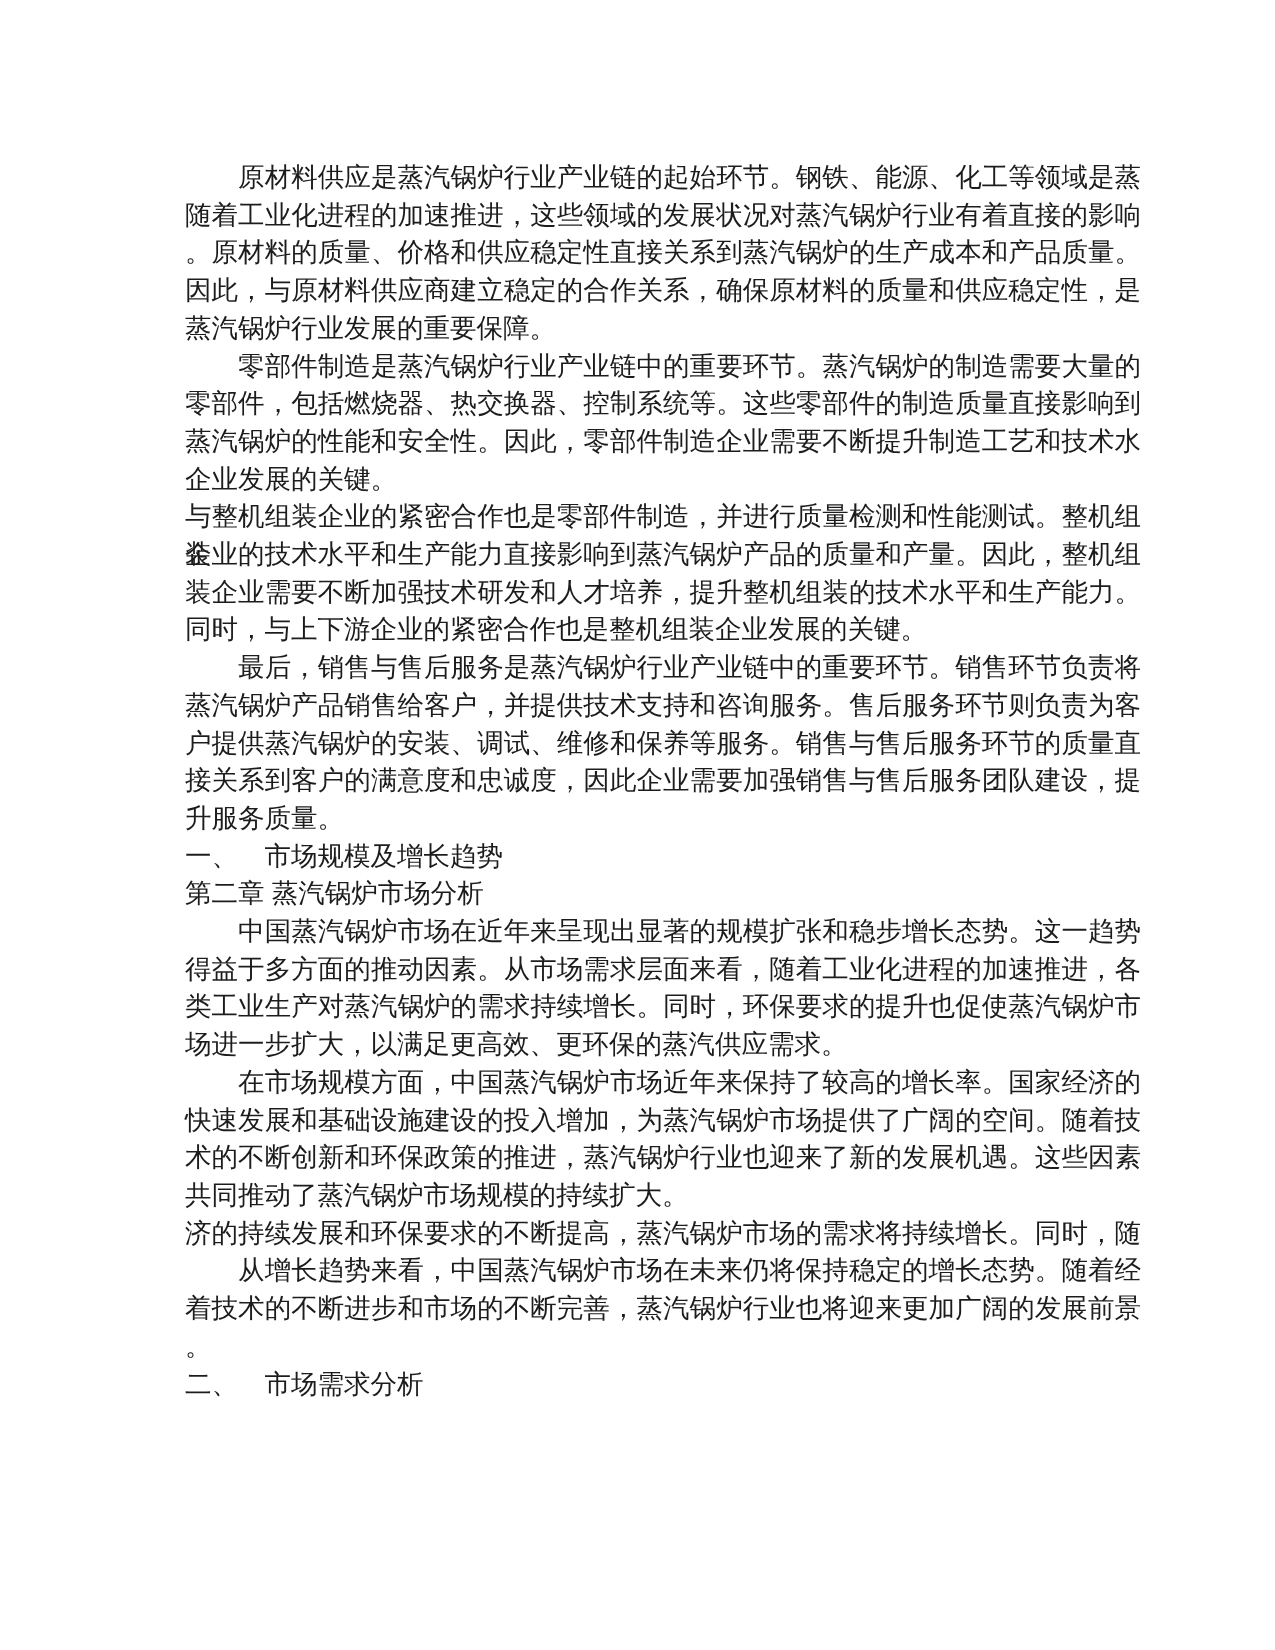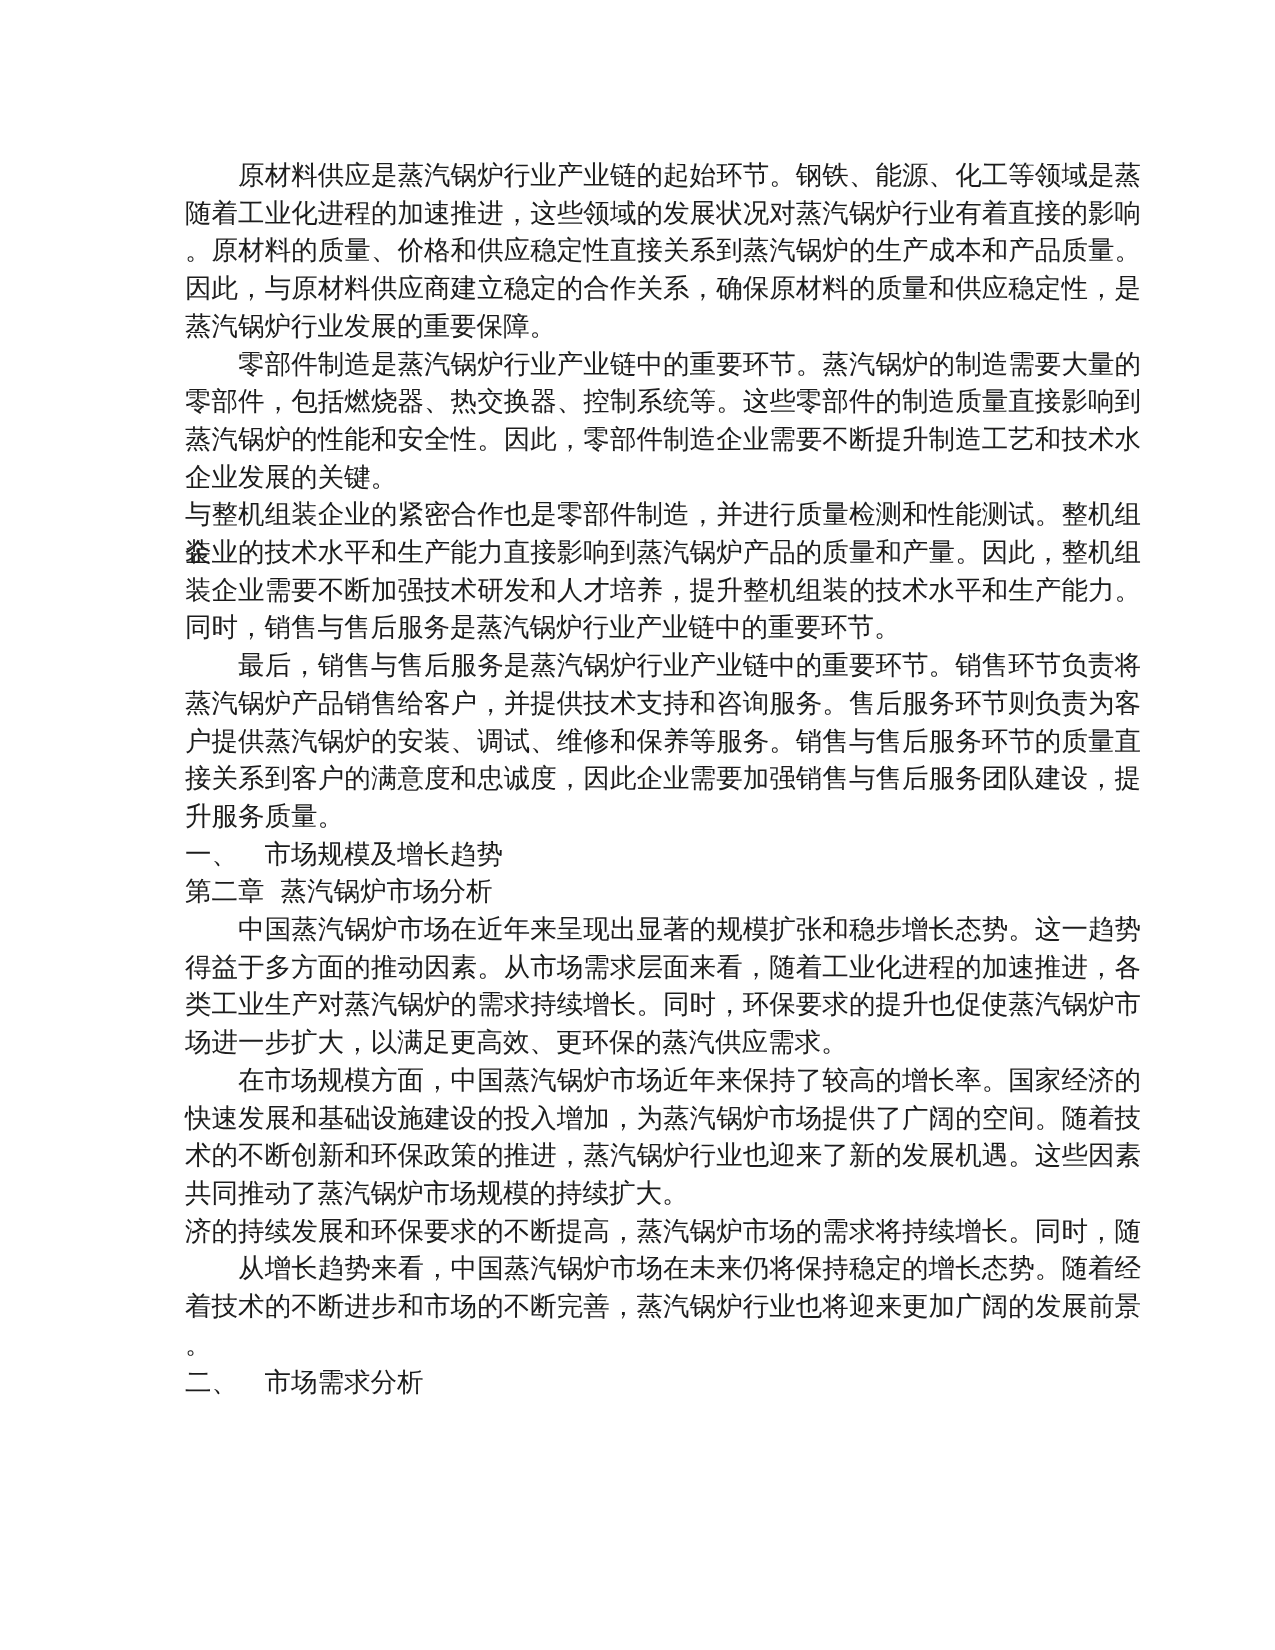--- a/index.html
+++ b/index.html
@@ -6,21 +6,21 @@
     margin: 0;
     padding: 0;
     background: #ffffff;
   }
   .page {
     position: relative;
     width: 1275px;
     height: 1640px;
     background: #ffffff;
     overflow: hidden;
-    font-family: Liberation Mono, monospace;
+    font-family: Liberation Sans, sans-serif;
   }
   .textblock {
     position: absolute;
     left: 185px;
     top: 159px;
     width: 956px;
     color: #1c1c1c;
   }
   .line {
     height: 37.71px;
@@ -47,21 +47,21 @@
       <div class="line fill">。原材料的质量、价格和供应稳定性直接关系到蒸汽锅炉的生产成本和产品质量。</div>
       <div class="line fill">因此，与原材料供应商建立稳定的合作关系，确保原材料的质量和供应稳定性，是</div>
       <div class="line">蒸汽锅炉行业发展的重要保障。</div>
       <div class="line fill">　　零部件制造是蒸汽锅炉行业产业链中的重要环节。蒸汽锅炉的制造需要大量的</div>
       <div class="line fill">零部件，包括燃烧器、热交换器、控制系统等。这些零部件的制造质量直接影响到</div>
       <div class="line fill">蒸汽锅炉的性能和安全性。因此，零部件制造企业需要不断提升制造工艺和技术水</div>
       <div class="line">企业发展的关键。</div>
       <div class="line fill">与整机组装企业的紧密合作也是零部件制造，并进行质量检测和性能测试。整机组装</div>
       <div class="line fill">企业的技术水平和生产能力直接影响到蒸汽锅炉产品的质量和产量。因此，整机组</div>
       <div class="line fill">装企业需要不断加强技术研发和人才培养，提升整机组装的技术水平和生产能力。</div>
-      <div class="line">同时，销售与售后服务是蒸汽锅炉行业产业链中的重要环节。</div>
+      <div class="line">同时，与上下游企业的紧密合作也是整机组装企业发展的关键。</div>
       <div class="line fill">　　最后，销售与售后服务是蒸汽锅炉行业产业链中的重要环节。销售环节负责将</div>
       <div class="line fill">蒸汽锅炉产品销售给客户，并提供技术支持和咨询服务。售后服务环节则负责为客</div>
       <div class="line fill">户提供蒸汽锅炉的安装、调试、维修和保养等服务。销售与售后服务环节的质量直</div>
       <div class="line fill">接关系到客户的满意度和忠诚度，因此企业需要加强销售与售后服务团队建设，提</div>
       <div class="line">升服务质量。</div>
       <div class="line">一、　市场规模及增长趋势</div>
       <div class="line">第二章 蒸汽锅炉市场分析</div>
       <div class="line fill">　　中国蒸汽锅炉市场在近年来呈现出显著的规模扩张和稳步增长态势。这一趋势</div>
       <div class="line fill">得益于多方面的推动因素。从市场需求层面来看，随着工业化进程的加速推进，各</div>
       <div class="line fill">类工业生产对蒸汽锅炉的需求持续增长。同时，环保要求的提升也促使蒸汽锅炉市</div>

